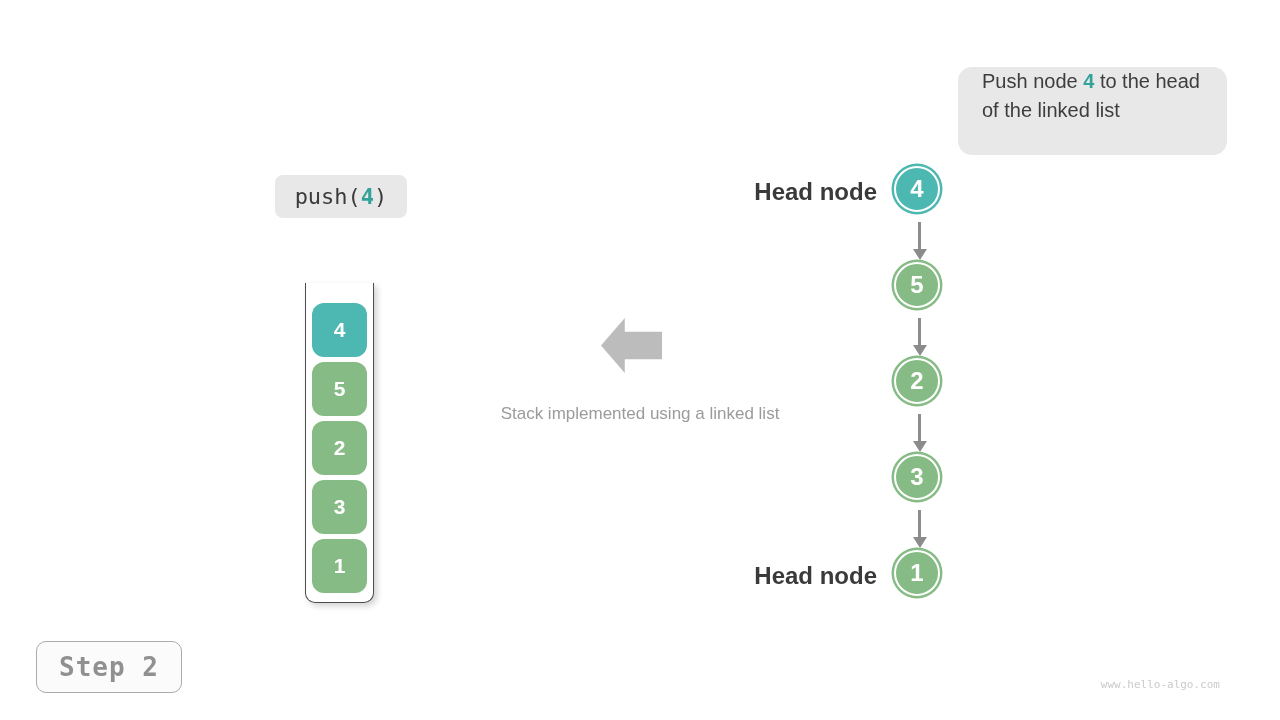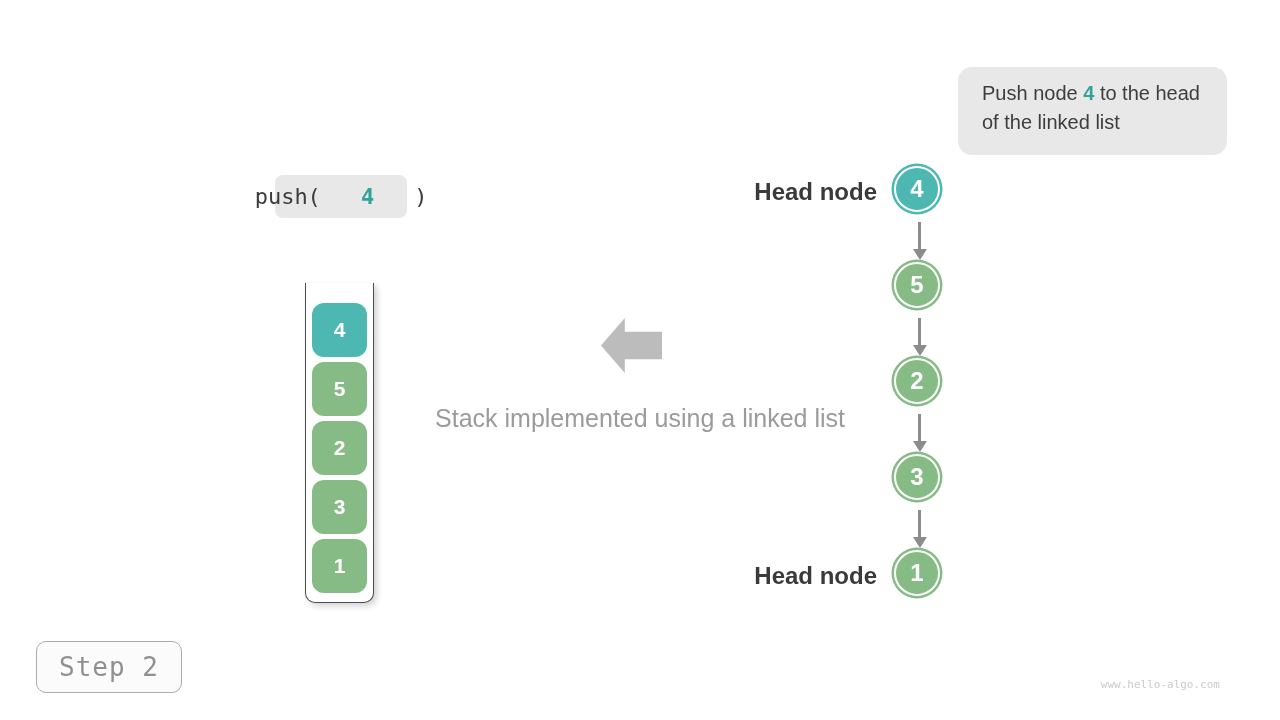--- a/index.html
+++ b/index.html
@@ -5,32 +5,32 @@
   * { margin: 0; padding: 0; box-sizing: border-box; }
   html, body { width: 1280px; height: 720px; background: #ffffff; overflow: hidden; }
   body { font-family: "Liberation Sans", sans-serif; position: relative; }
 
   .abs { position: absolute; }
 
   
   .callout {
     left: 958px; top: 67px; width: 269px; height: 88px;
     background: #e8e8e8; border-radius: 14px;
-    padding: 12px 24px;
+    padding: 0 24px;
     font-size: 20px; line-height: 29px; color: #3d3d3d;
   }
   .teal-text { color: #33a39a; font-weight: bold; }
 
   
   .code-box {
     left: 275px; top: 175px; width: 132px; height: 43px;
     background: #e8e8e8; border-radius: 8px;
     display: flex; align-items: center; justify-content: center;
     font-family: "DejaVu Sans Mono", monospace;
-    font-size: 22px; color: #3b3b3b; gap: 40px;
+    font-size: 22px; color: #3b3b3b;
   }
 
   
   .stack-container {
     left: 305px; top: 283px; width: 69px; height: 320px;
     border-left: 1.5px solid #4d4d4d;
     border-right: 1.5px solid #4d4d4d;
     border-bottom: 1.5px solid #4d4d4d;
     border-bottom-left-radius: 10px; border-bottom-right-radius: 10px;
     background: #ffffff;
@@ -50,21 +50,21 @@
   
   .block-arrow {
     left: 601px; top: 318px; width: 61px; height: 55px;
     background: #bcbcbc;
     clip-path: polygon(0 50%, 39% 0, 39% 25%, 100% 25%, 100% 75%, 39% 75%, 39% 100%);
   }
 
   
   .caption {
     left: 340px; top: 404px; width: 600px;
-    text-align: center; font-size: 25px; color: #9b9b9b;
+    text-align: center; font-size: 17px; color: #9b9b9b;
   }
 
   
   .node {
     width: 46px; height: 46px; border-radius: 50%;
     border: 2.5px solid #ffffff;
     display: flex; align-items: center; justify-content: center;
     color: #ffffff; font-size: 24px; font-weight: bold;
   }
   .node.bg-teal  { box-shadow: 0 0 0 2.5px #4CB8B1; }
@@ -84,21 +84,21 @@
     left: 660px; width: 217px; height: 28px; line-height: 28px;
     text-align: right; font-size: 24px; font-weight: bold; color: #3a3a3a;
   }
 
   
   .step-box {
     left: 36px; top: 641px; width: 146px; height: 52px;
     background: #fbfbfb; border: 1.5px solid #ababab; border-radius: 10px;
     display: flex; align-items: center; justify-content: center;
     font-family: "DejaVu Sans Mono", monospace;
-    font-size: 26px; font-weight: normal; color: #909090; letter-spacing: 1px;
+    font-size: 26px; font-weight: bold; color: #909090; letter-spacing: 1px;
   }
 
   
   .watermark {
     left: 1020px; top: 678px; width: 200px; text-align: right;
     font-family: "DejaVu Sans Mono", monospace;
     font-size: 11px; color: #cbcbcb;
   }
 </style>
 </head>

